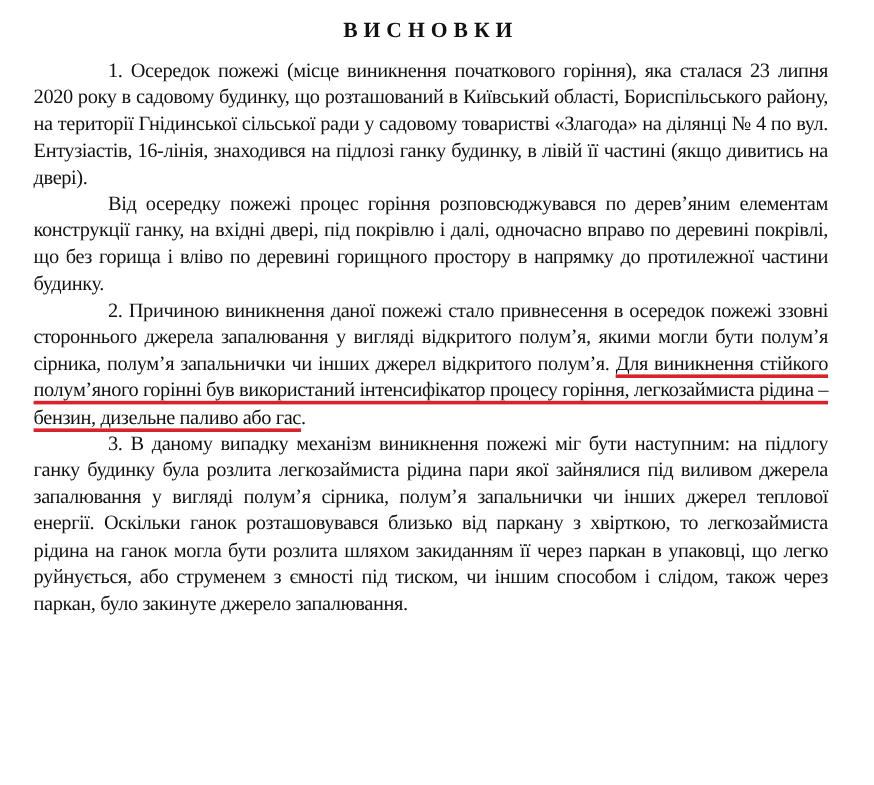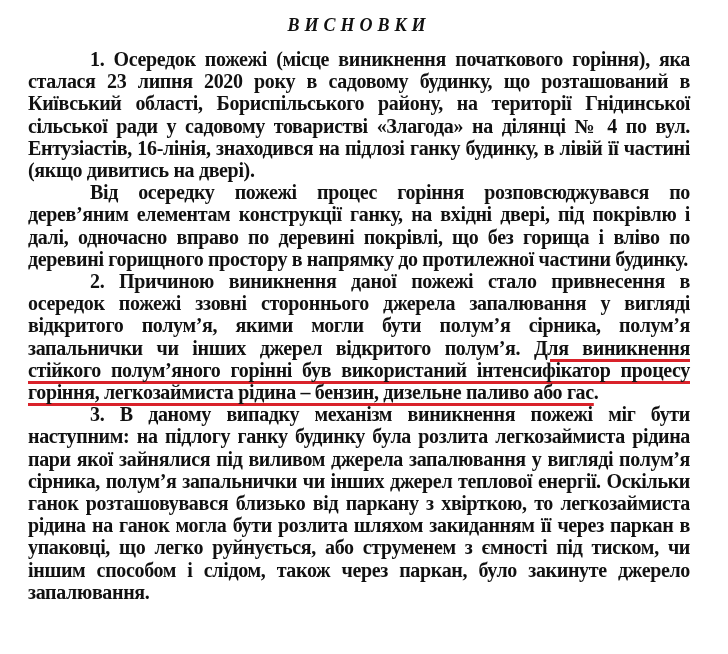--- a/index.html
+++ b/index.html
@@ -22,31 +22,29 @@
     width: 662px;
   }
   .title {
     text-align: center;
     font-weight: bold;
     font-size: 18px;
     letter-spacing: 5px;
     margin: 4px 0 10px 0;
     height: 26px;
     line-height: 26px;
-    font-style: italic;
   }
   .para {
-    font-size: 20px;
+    font-size: 17px;
     line-height: 22.2px;
     text-align: justify;
     text-indent: 62px;
     margin: 0;
     letter-spacing: -0.35px;
     word-spacing: 0px;
-    font-weight: bold;
   }
   .para .hl {
     text-decoration: underline;
     text-decoration-color: #d9222a;
     text-decoration-thickness: 2.5px;
     text-underline-offset: 4px;
   }
 </style>
 </head>
 <body>

